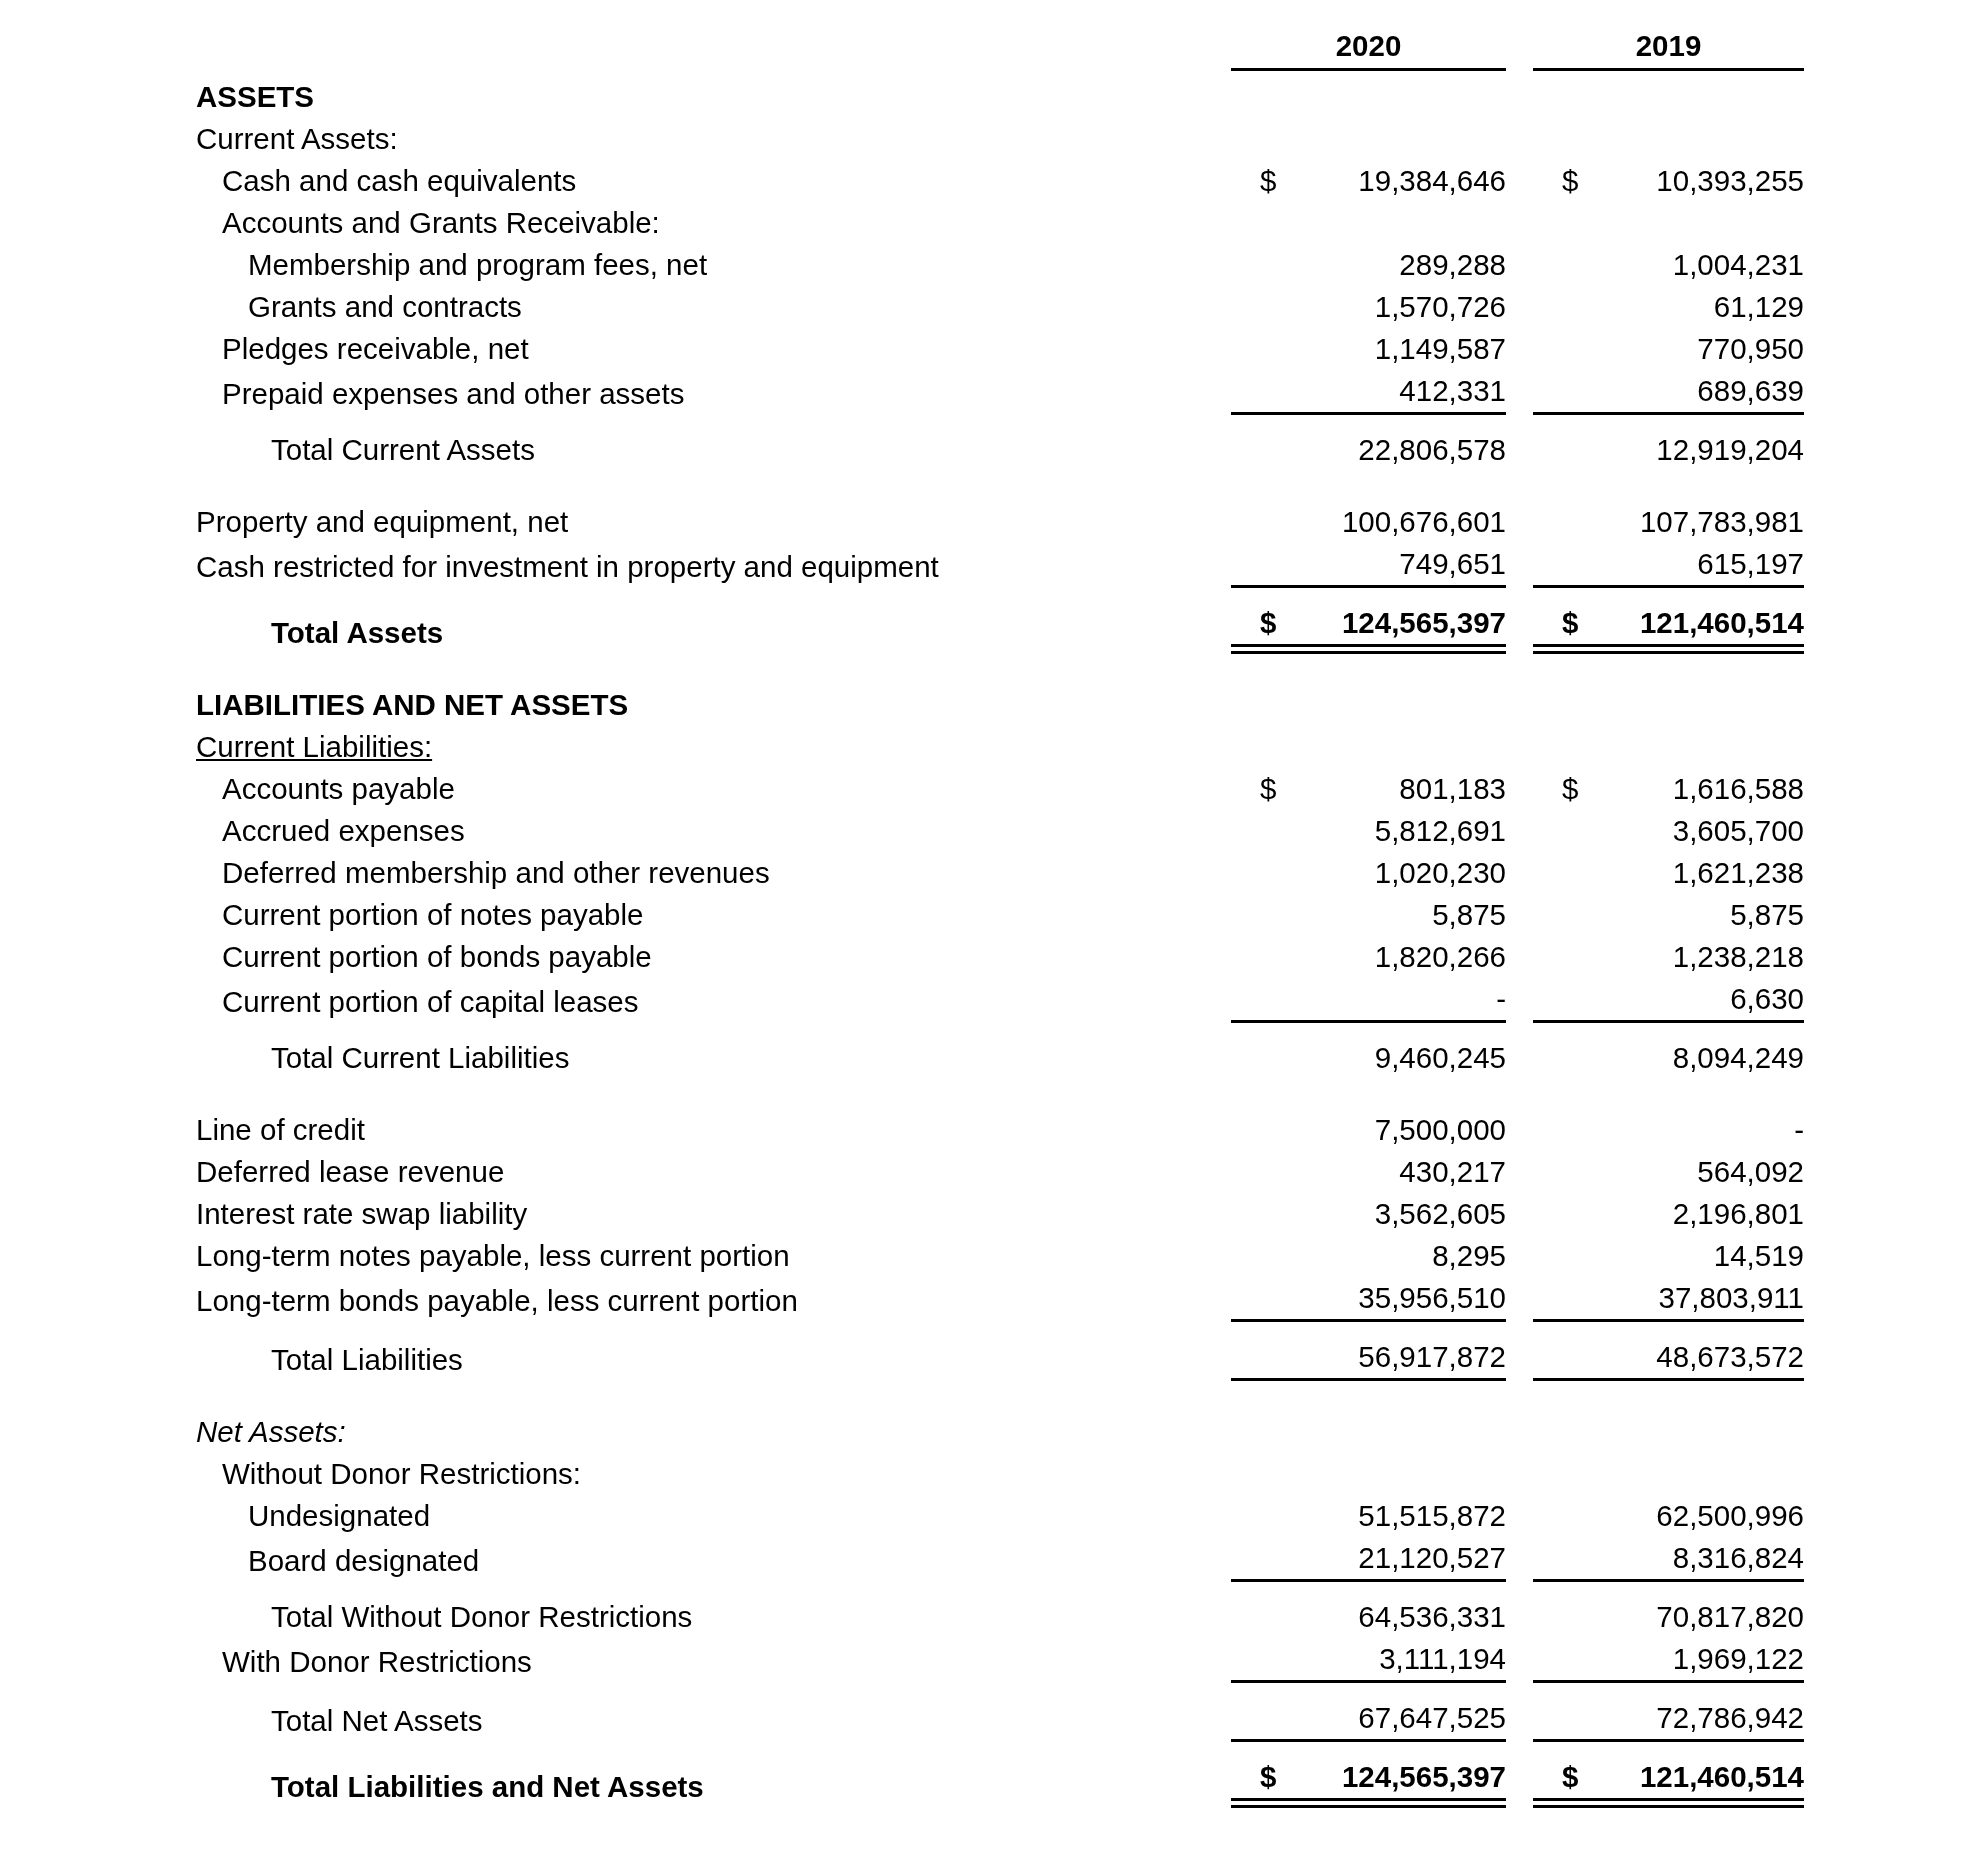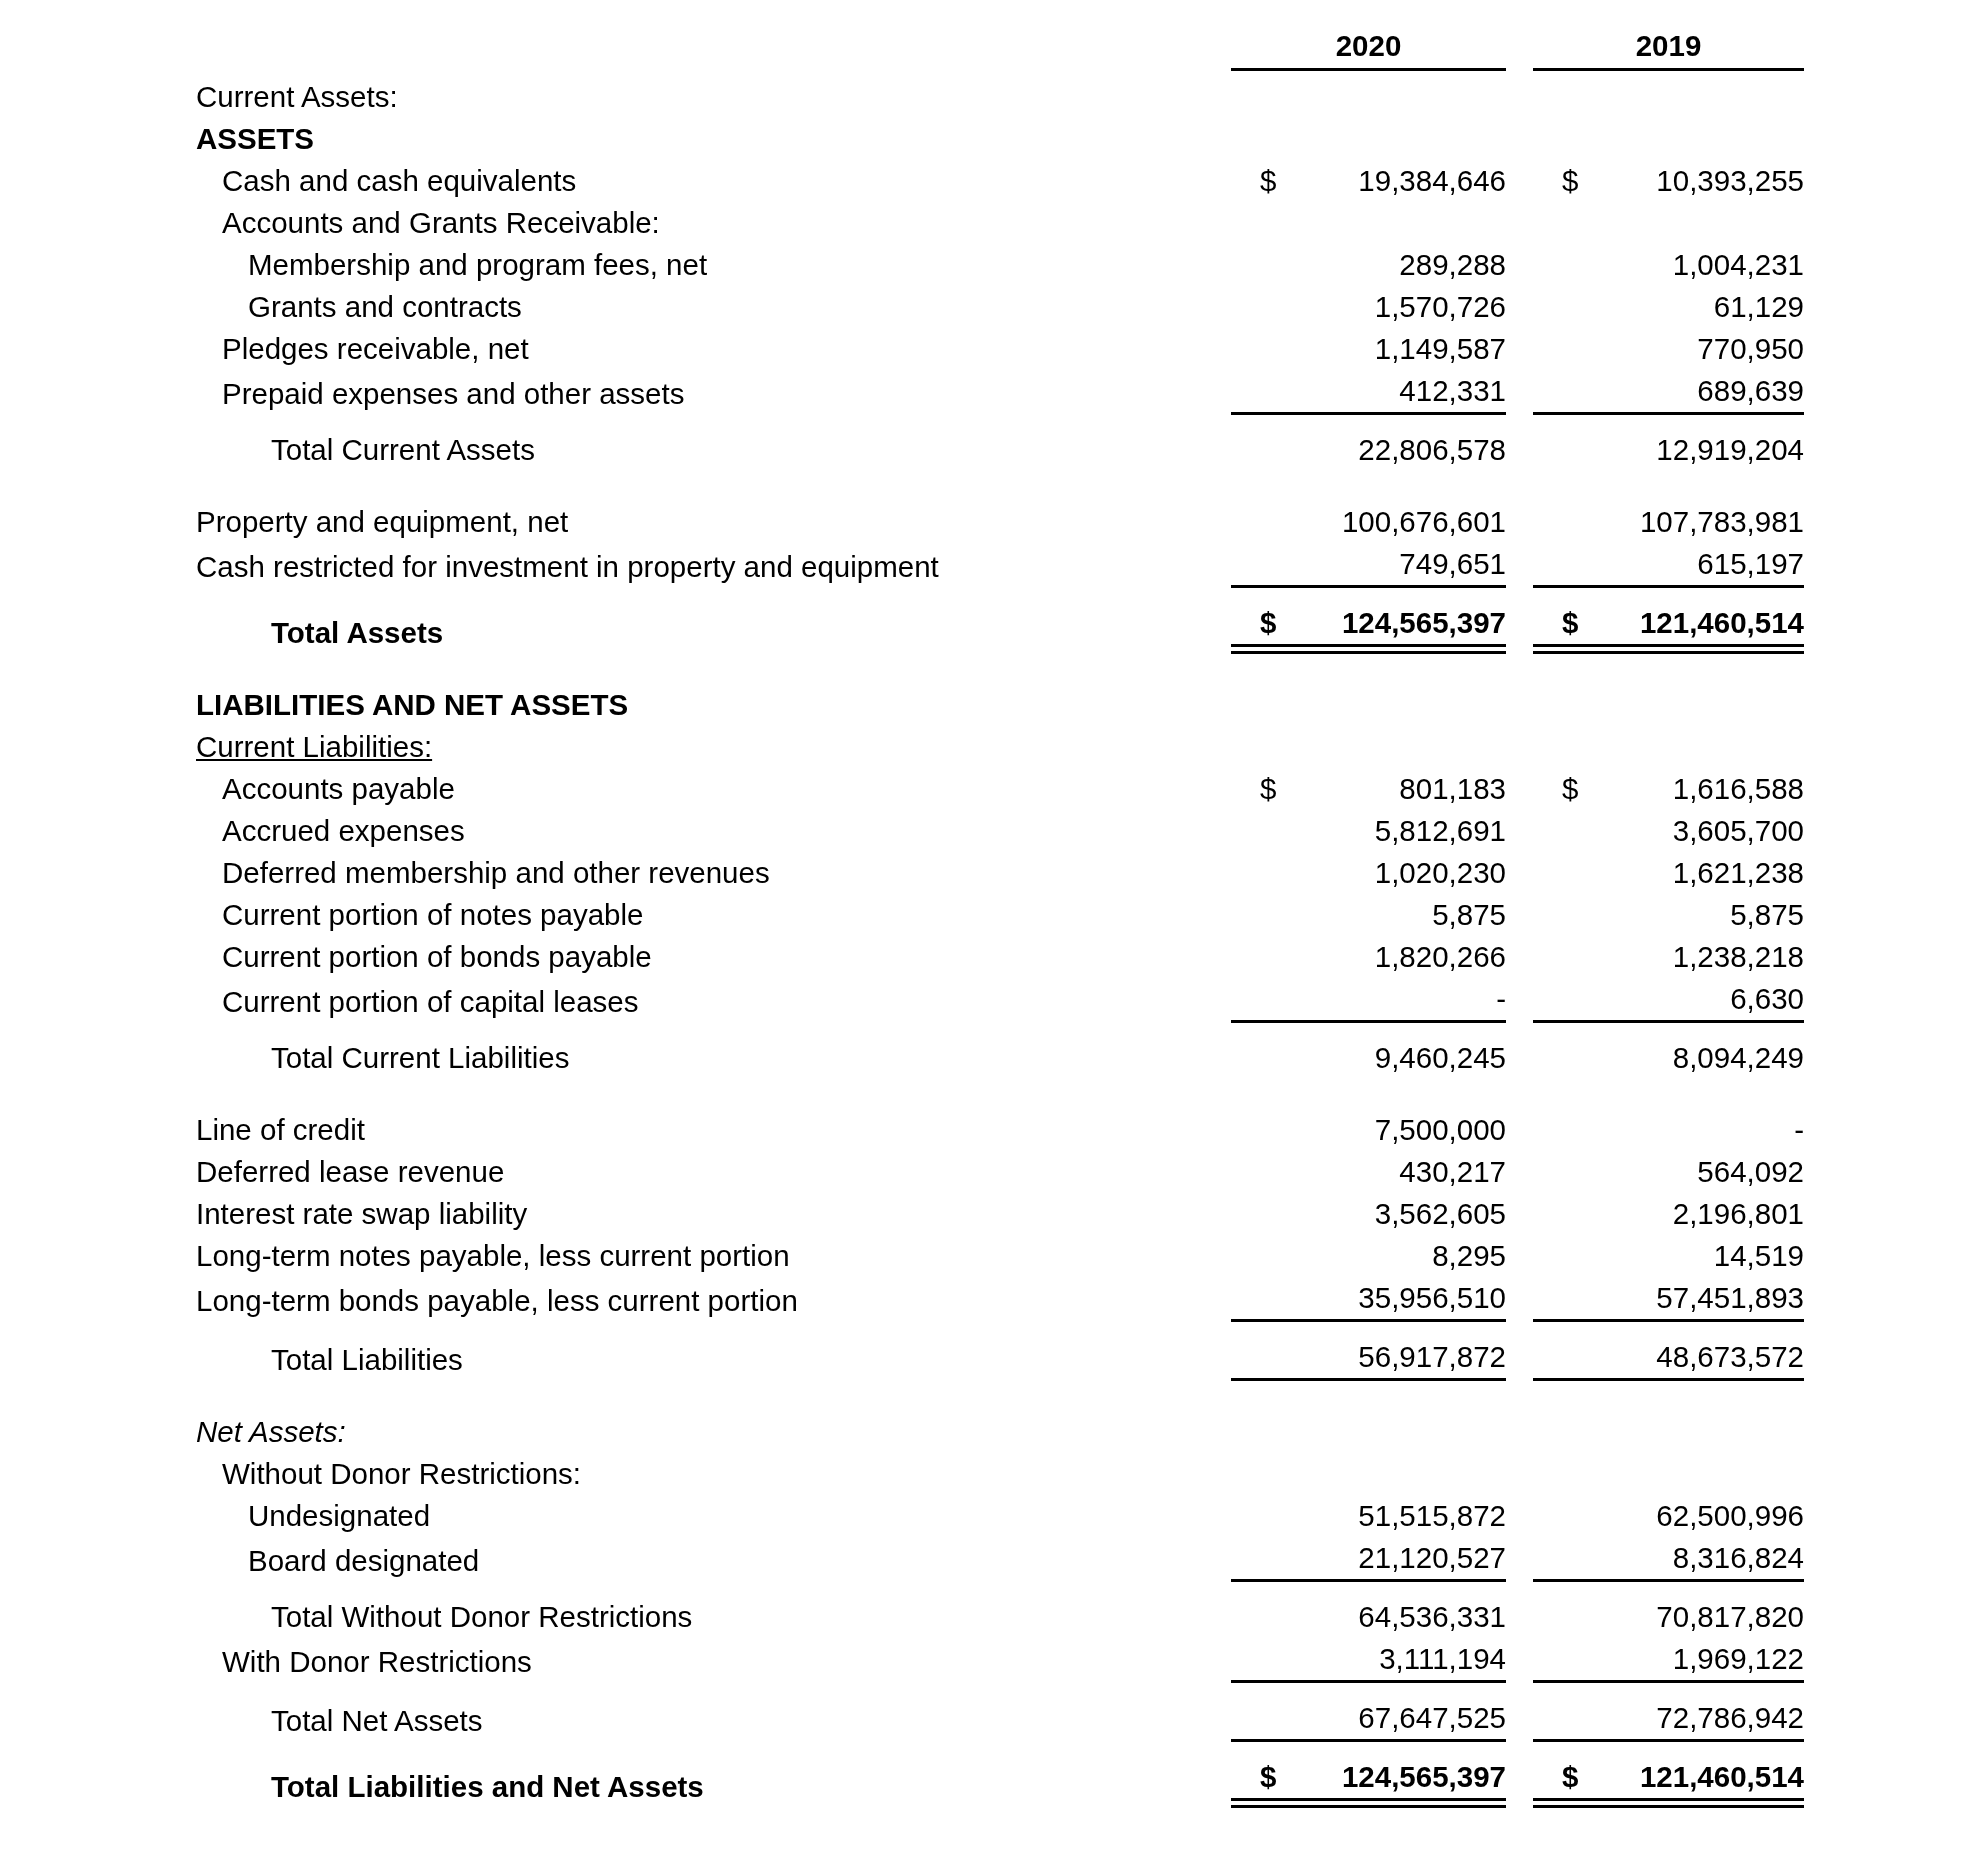--- a/index.html
+++ b/index.html
@@ -60,30 +60,30 @@
 </head>
 <body>
 
 <div class="sheet">
   <div class="header-row">
     <div class="hcell y20">2020</div>
     <div class="hcell y19">2019</div>
   </div>
   <div id="rows">
       <div class="row">
-        <div class="label" style="padding-left: 196px;">Current Assets:</div>
-        <div class="cell y20"></div>
-        <div class="cell y19"></div>
-      </div>
-      <div class="row">
         <div class="label bold" style="padding-left: 196px;">ASSETS</div>
         <div class="cell y20 bold"></div>
         <div class="cell y19 bold"></div>
       </div>
       <div class="row">
+        <div class="label" style="padding-left: 196px;">Current Assets:</div>
+        <div class="cell y20"></div>
+        <div class="cell y19"></div>
+      </div>
+      <div class="row">
         <div class="label" style="padding-left: 222px;">Cash and cash equivalents</div>
         <div class="cell y20">
           <span class="dollar">$</span>
           <span class="value">19,384,646</span>
         </div>
         <div class="cell y19">
           <span class="dollar">$</span>
           <span class="value">10,393,255</span>
         </div>
       </div>
@@ -279,21 +279,21 @@
         <div class="cell y19">
           <span class="value">14,519</span>
         </div>
       </div>
       <div class="row u-single">
         <div class="label" style="padding-left: 196px;">Long-term bonds payable, less current portion</div>
         <div class="cell y20">
           <span class="value">35,956,510</span>
         </div>
         <div class="cell y19">
-          <span class="value">57,451,893</span>
+          <span class="value">37,803,911</span>
         </div>
       </div>
       <div class="row total u-single">
         <div class="label" style="padding-left: 271px;">Total Liabilities</div>
         <div class="cell y20">
           <span class="value">56,917,872</span>
         </div>
         <div class="cell y19">
           <span class="value">48,673,572</span>
         </div>

